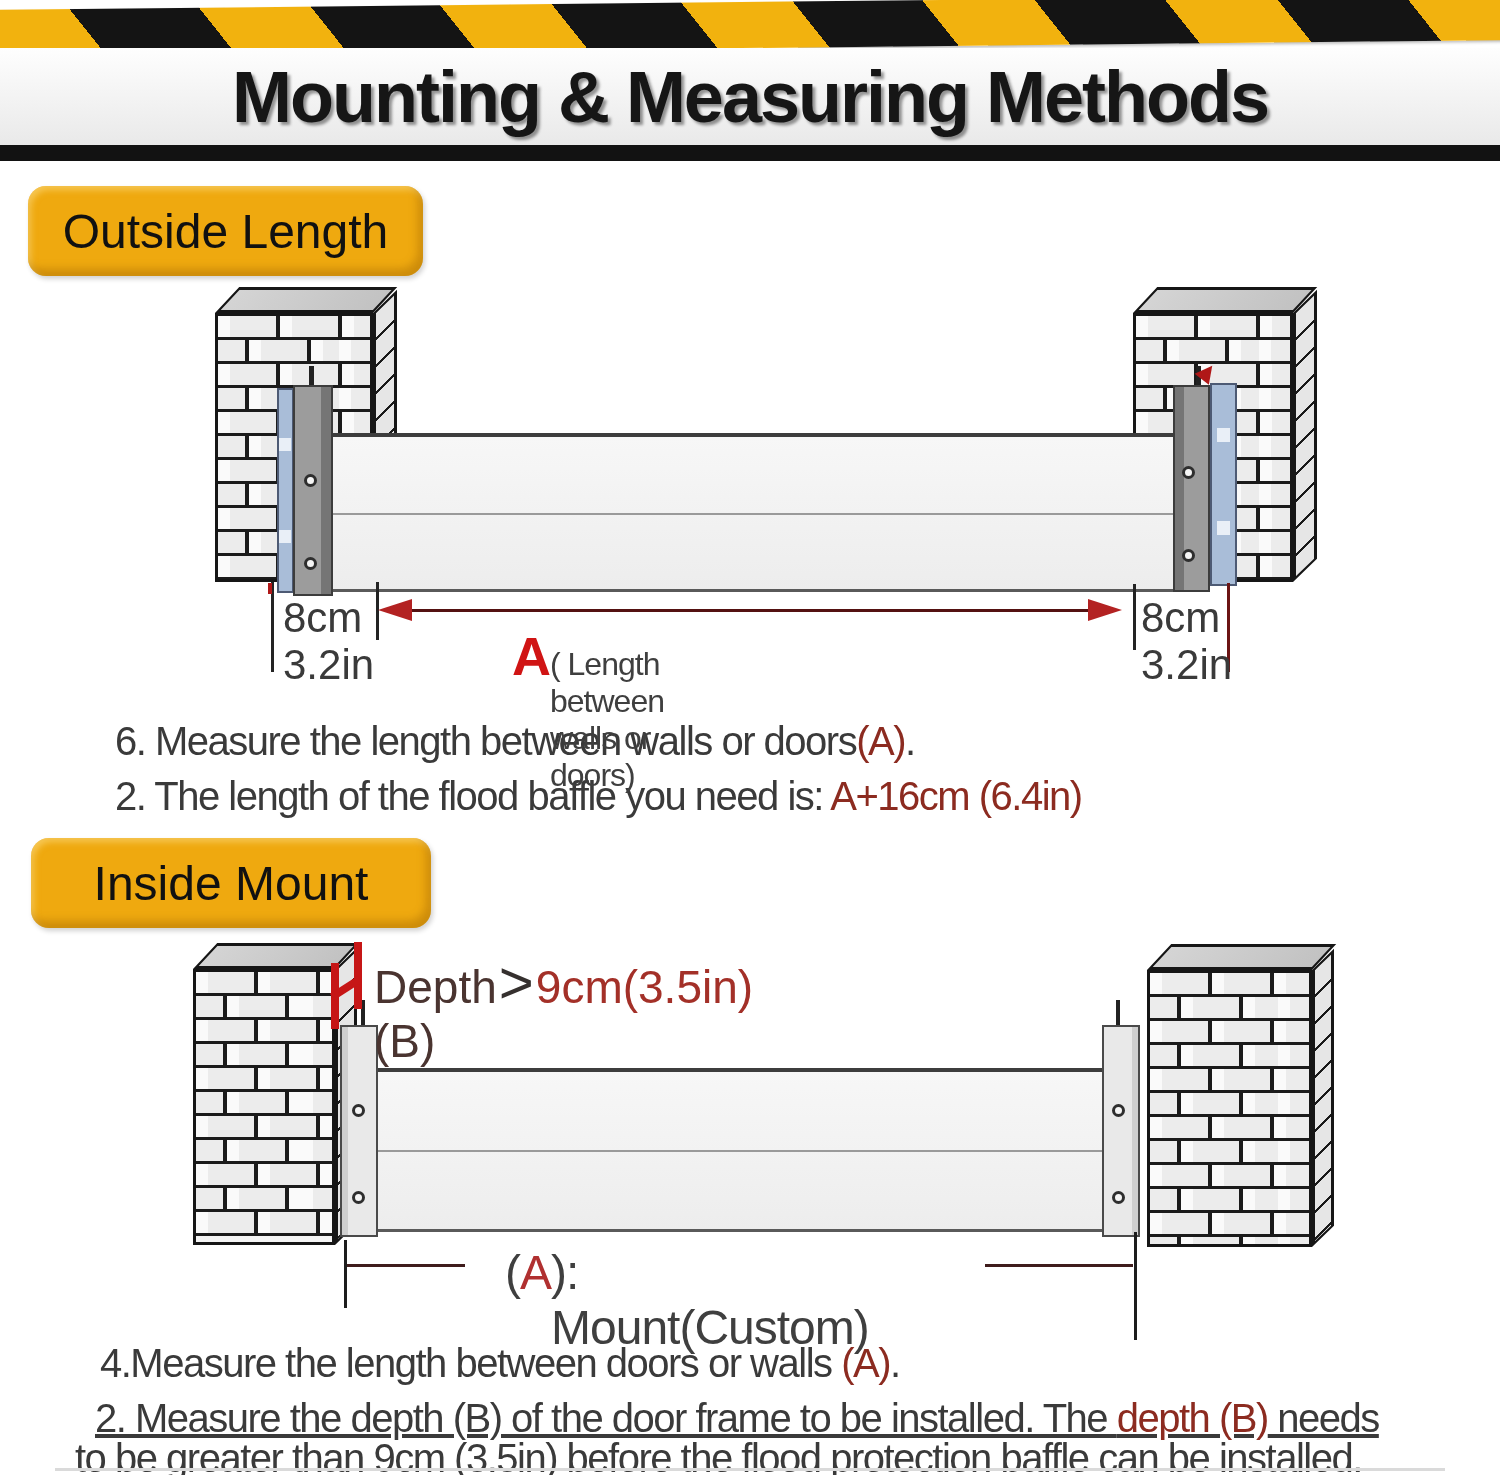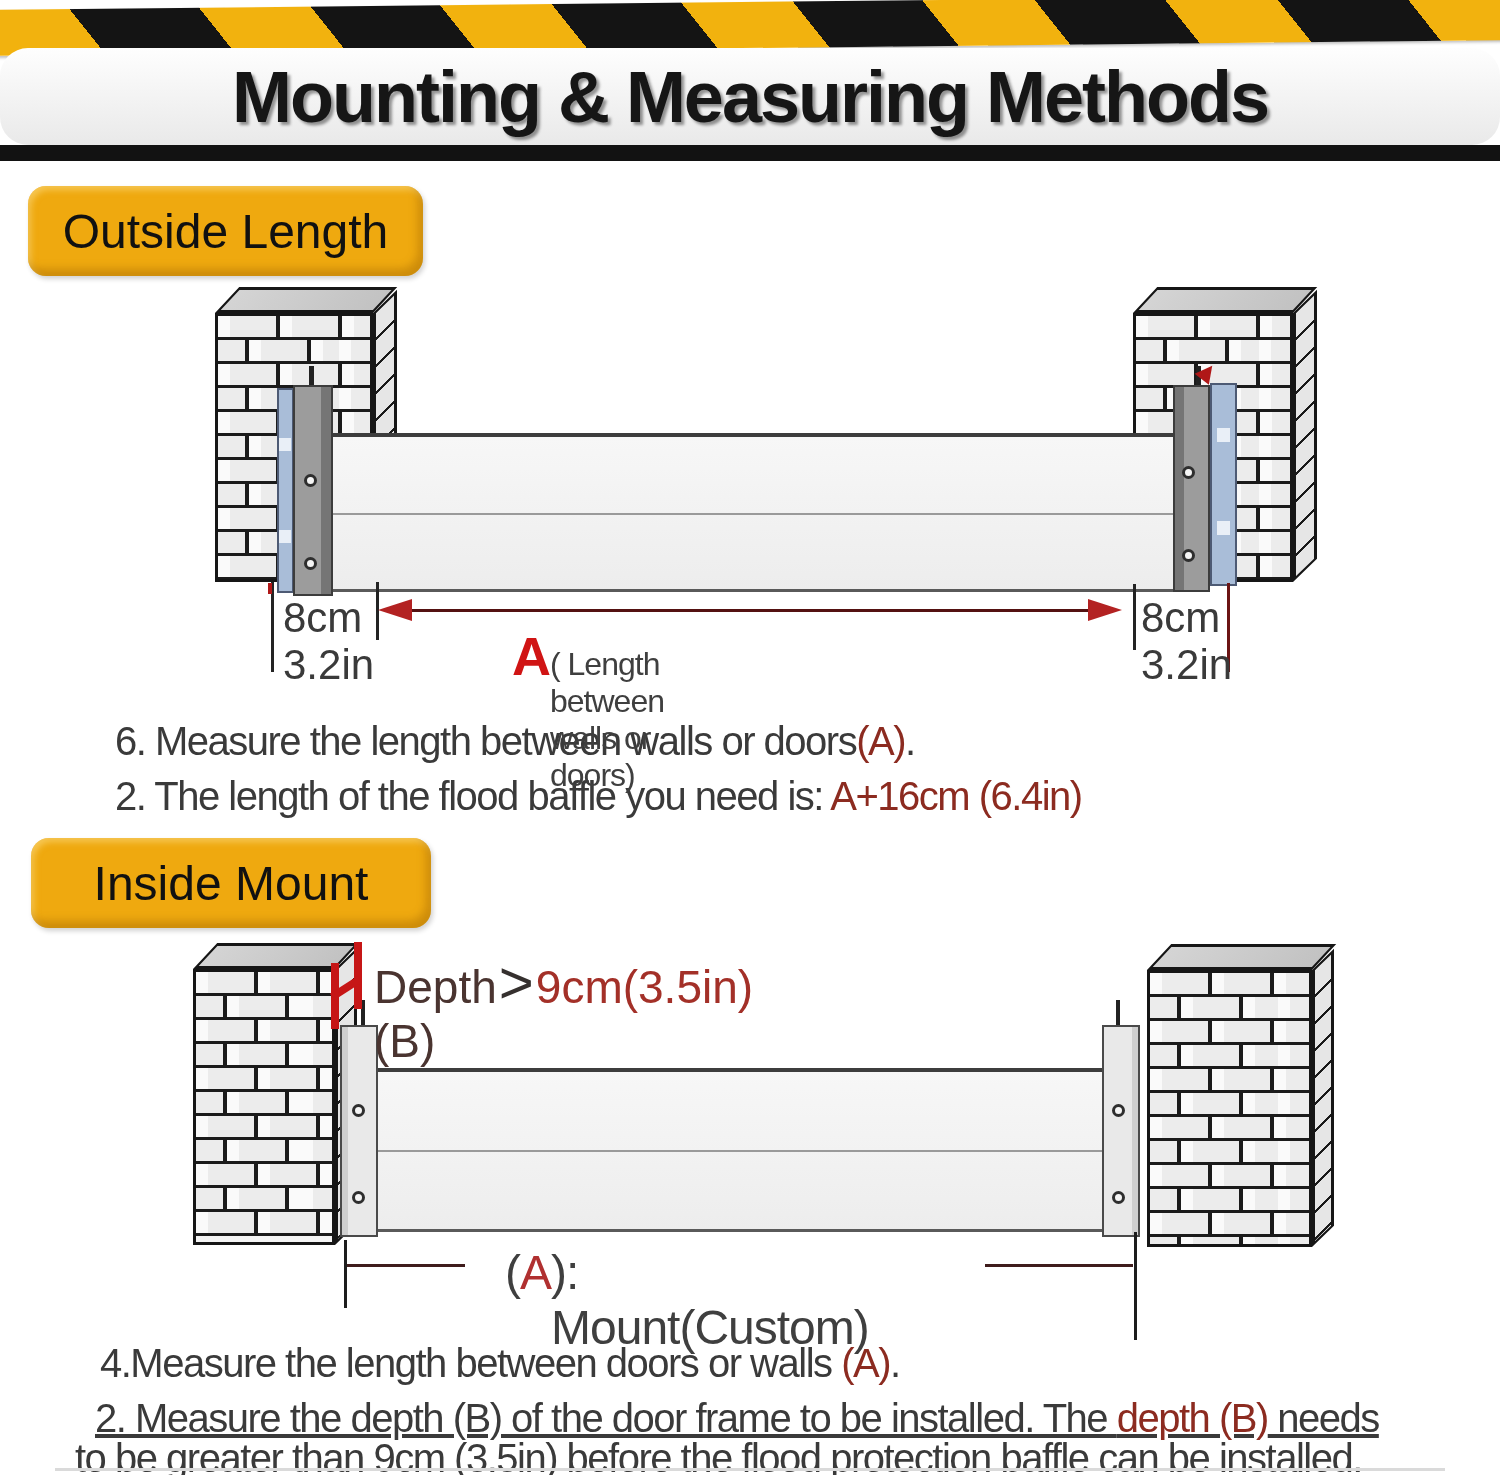--- a/index.html
+++ b/index.html
@@ -6,21 +6,21 @@
   *{box-sizing:border-box;}
   .canvas{position:relative;width:1500px;height:1475px;background:#fff;overflow:hidden;
           font-family:"Liberation Sans", sans-serif;color:#3a3a3a;}
   .abs{position:absolute;}
 
   
   .tape{position:absolute;top:2px;left:-6px;width:1512px;height:46px;
         background:repeating-linear-gradient(52deg,#f2b20e 0 88px,#141414 88px 190px);
         transform:rotate(-0.6deg);box-shadow:0 2px 3px rgba(0,0,0,.25);}
   .title-band{position:absolute;top:48px;left:0;width:1500px;height:97px;
-        background:linear-gradient(180deg,#fefefe,#e9e9e9);border-radius:28px;}
+        background:linear-gradient(180deg,#fefefe,#e9e9e9);}
   .title{width:100%;height:100%;display:flex;align-items:center;justify-content:center;
         font-size:72px;font-weight:bold;letter-spacing:-2px;color:#161616;
         text-shadow:3px 3px 3px rgba(0,0,0,.4);}
   .black-bar{position:absolute;top:145px;left:0;width:1500px;height:16px;background:#121212;}
 
   
   .badge{position:absolute;border-radius:18px;background:#efa90f;
          box-shadow:inset -5px -7px 9px rgba(140,85,0,.35), inset 3px 4px 6px rgba(255,230,150,.5), 2px 3px 5px rgba(0,0,0,.18);
          display:flex;align-items:center;justify-content:center;
          font-size:48px;color:#111;}

